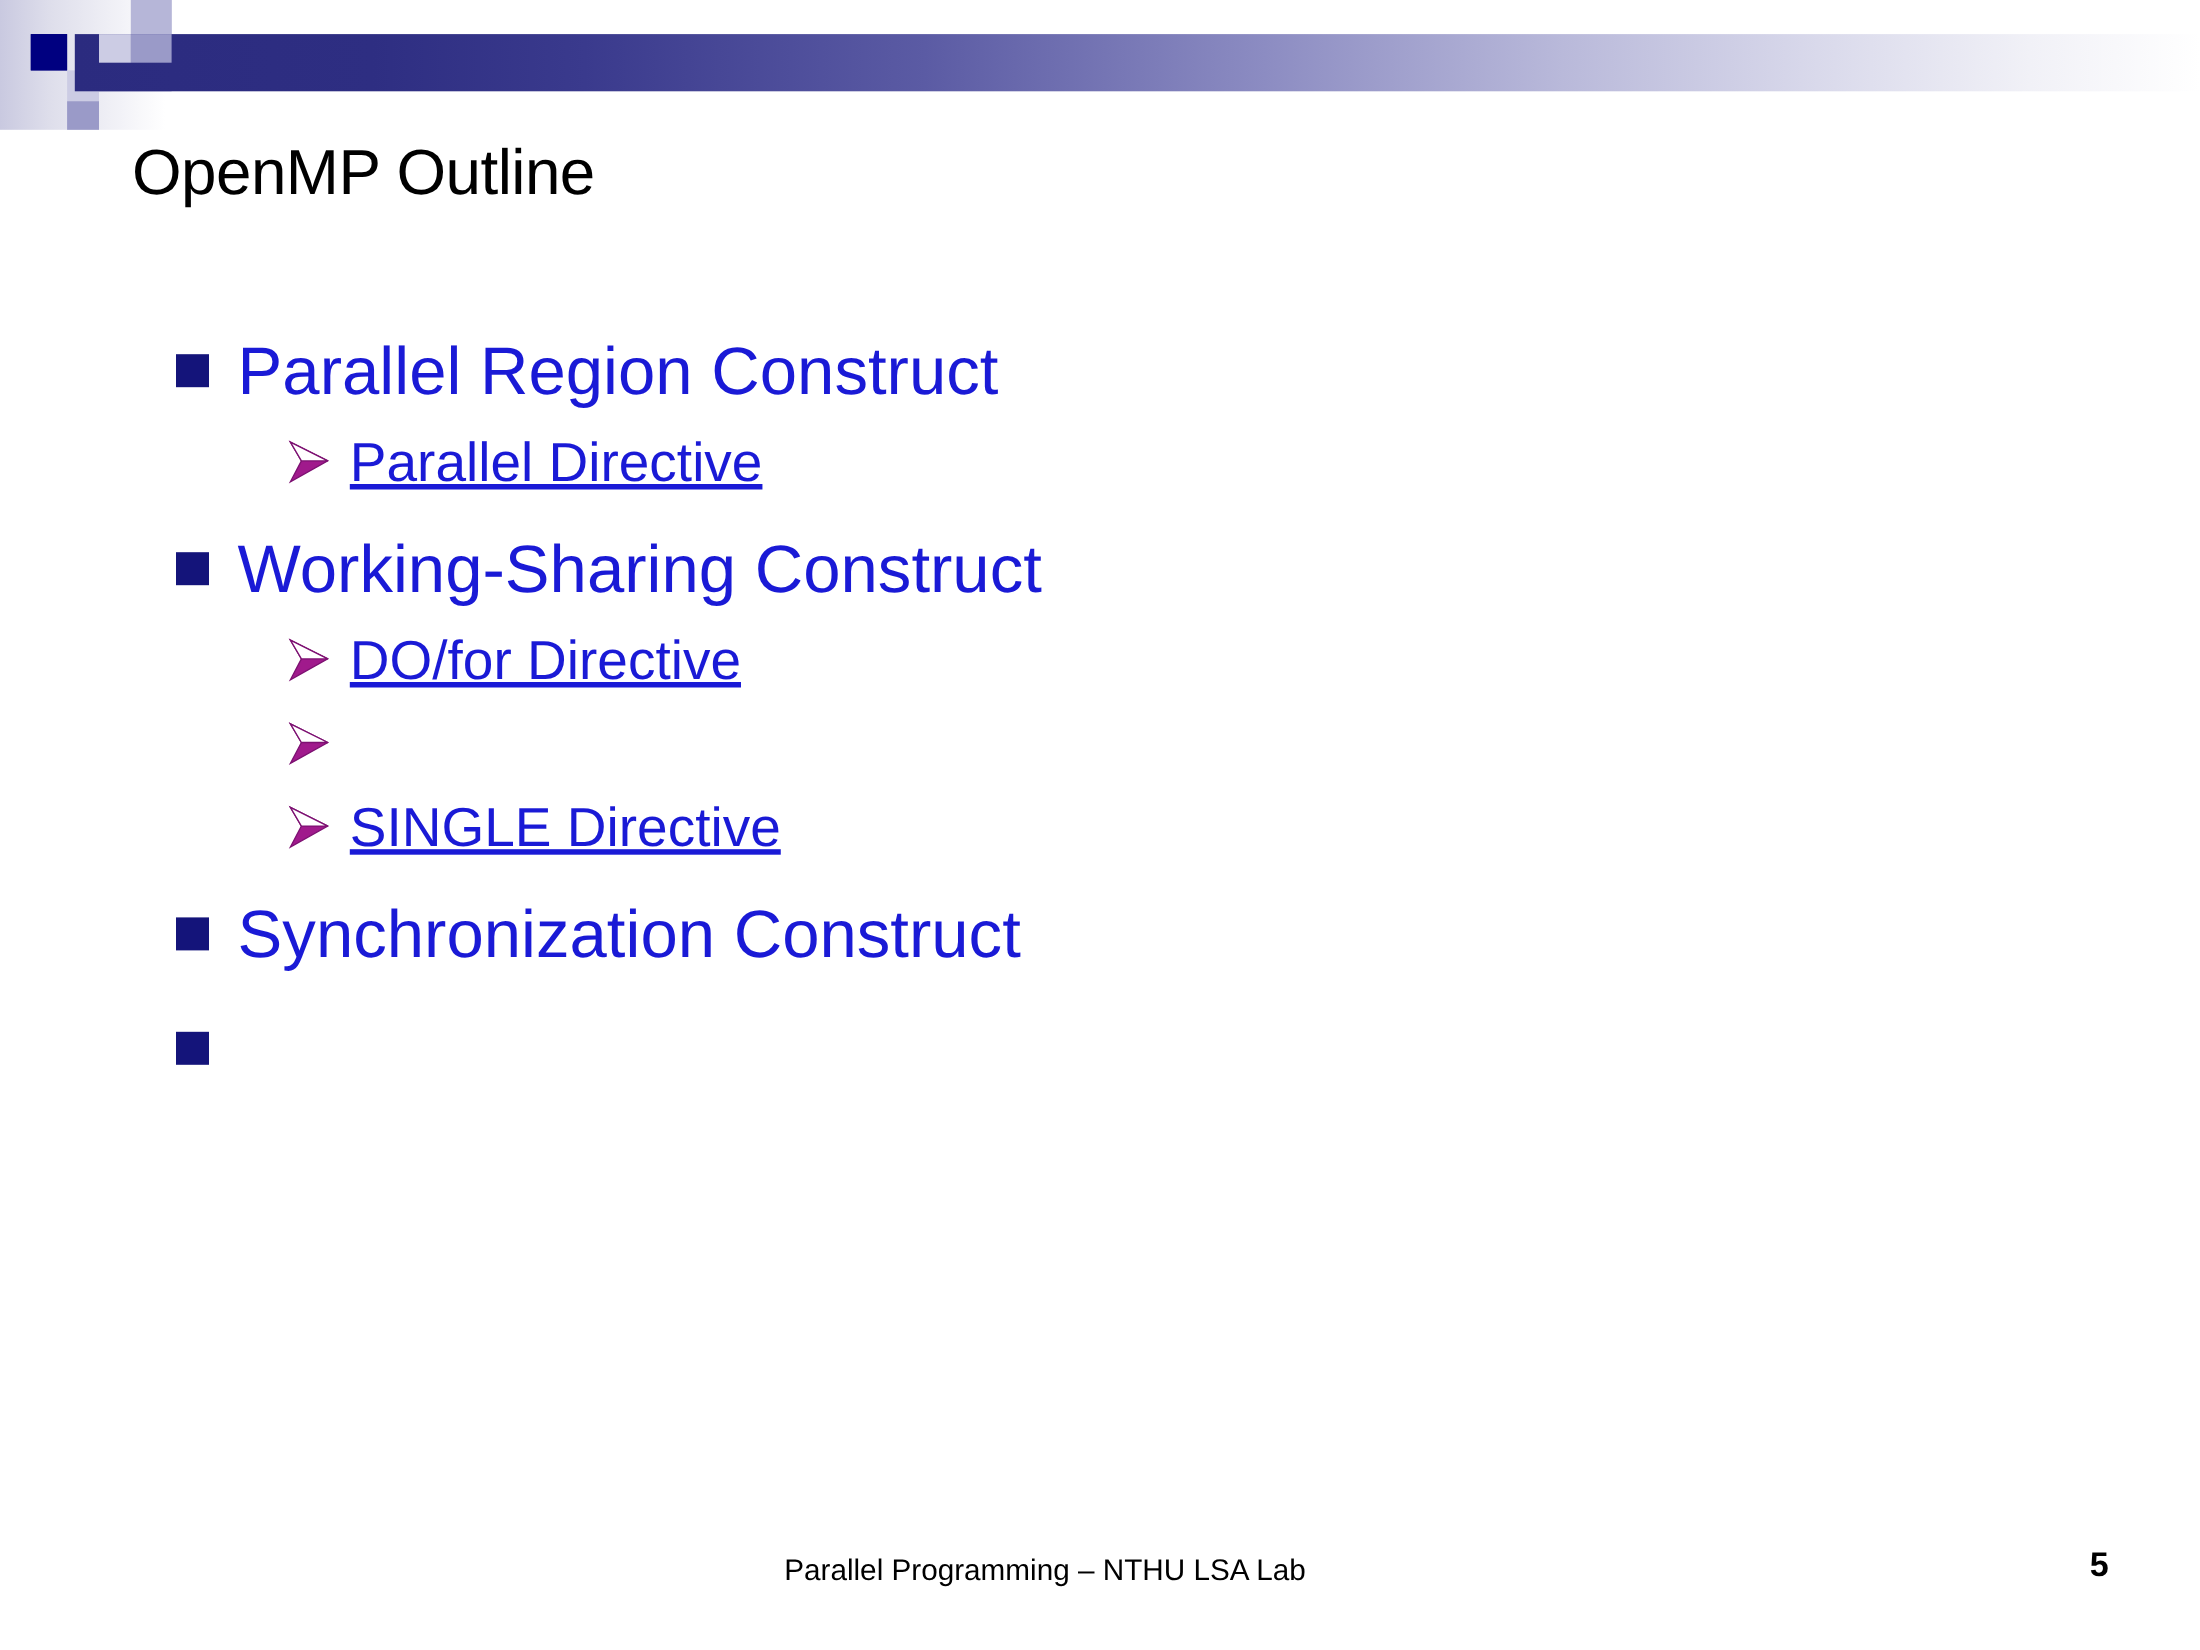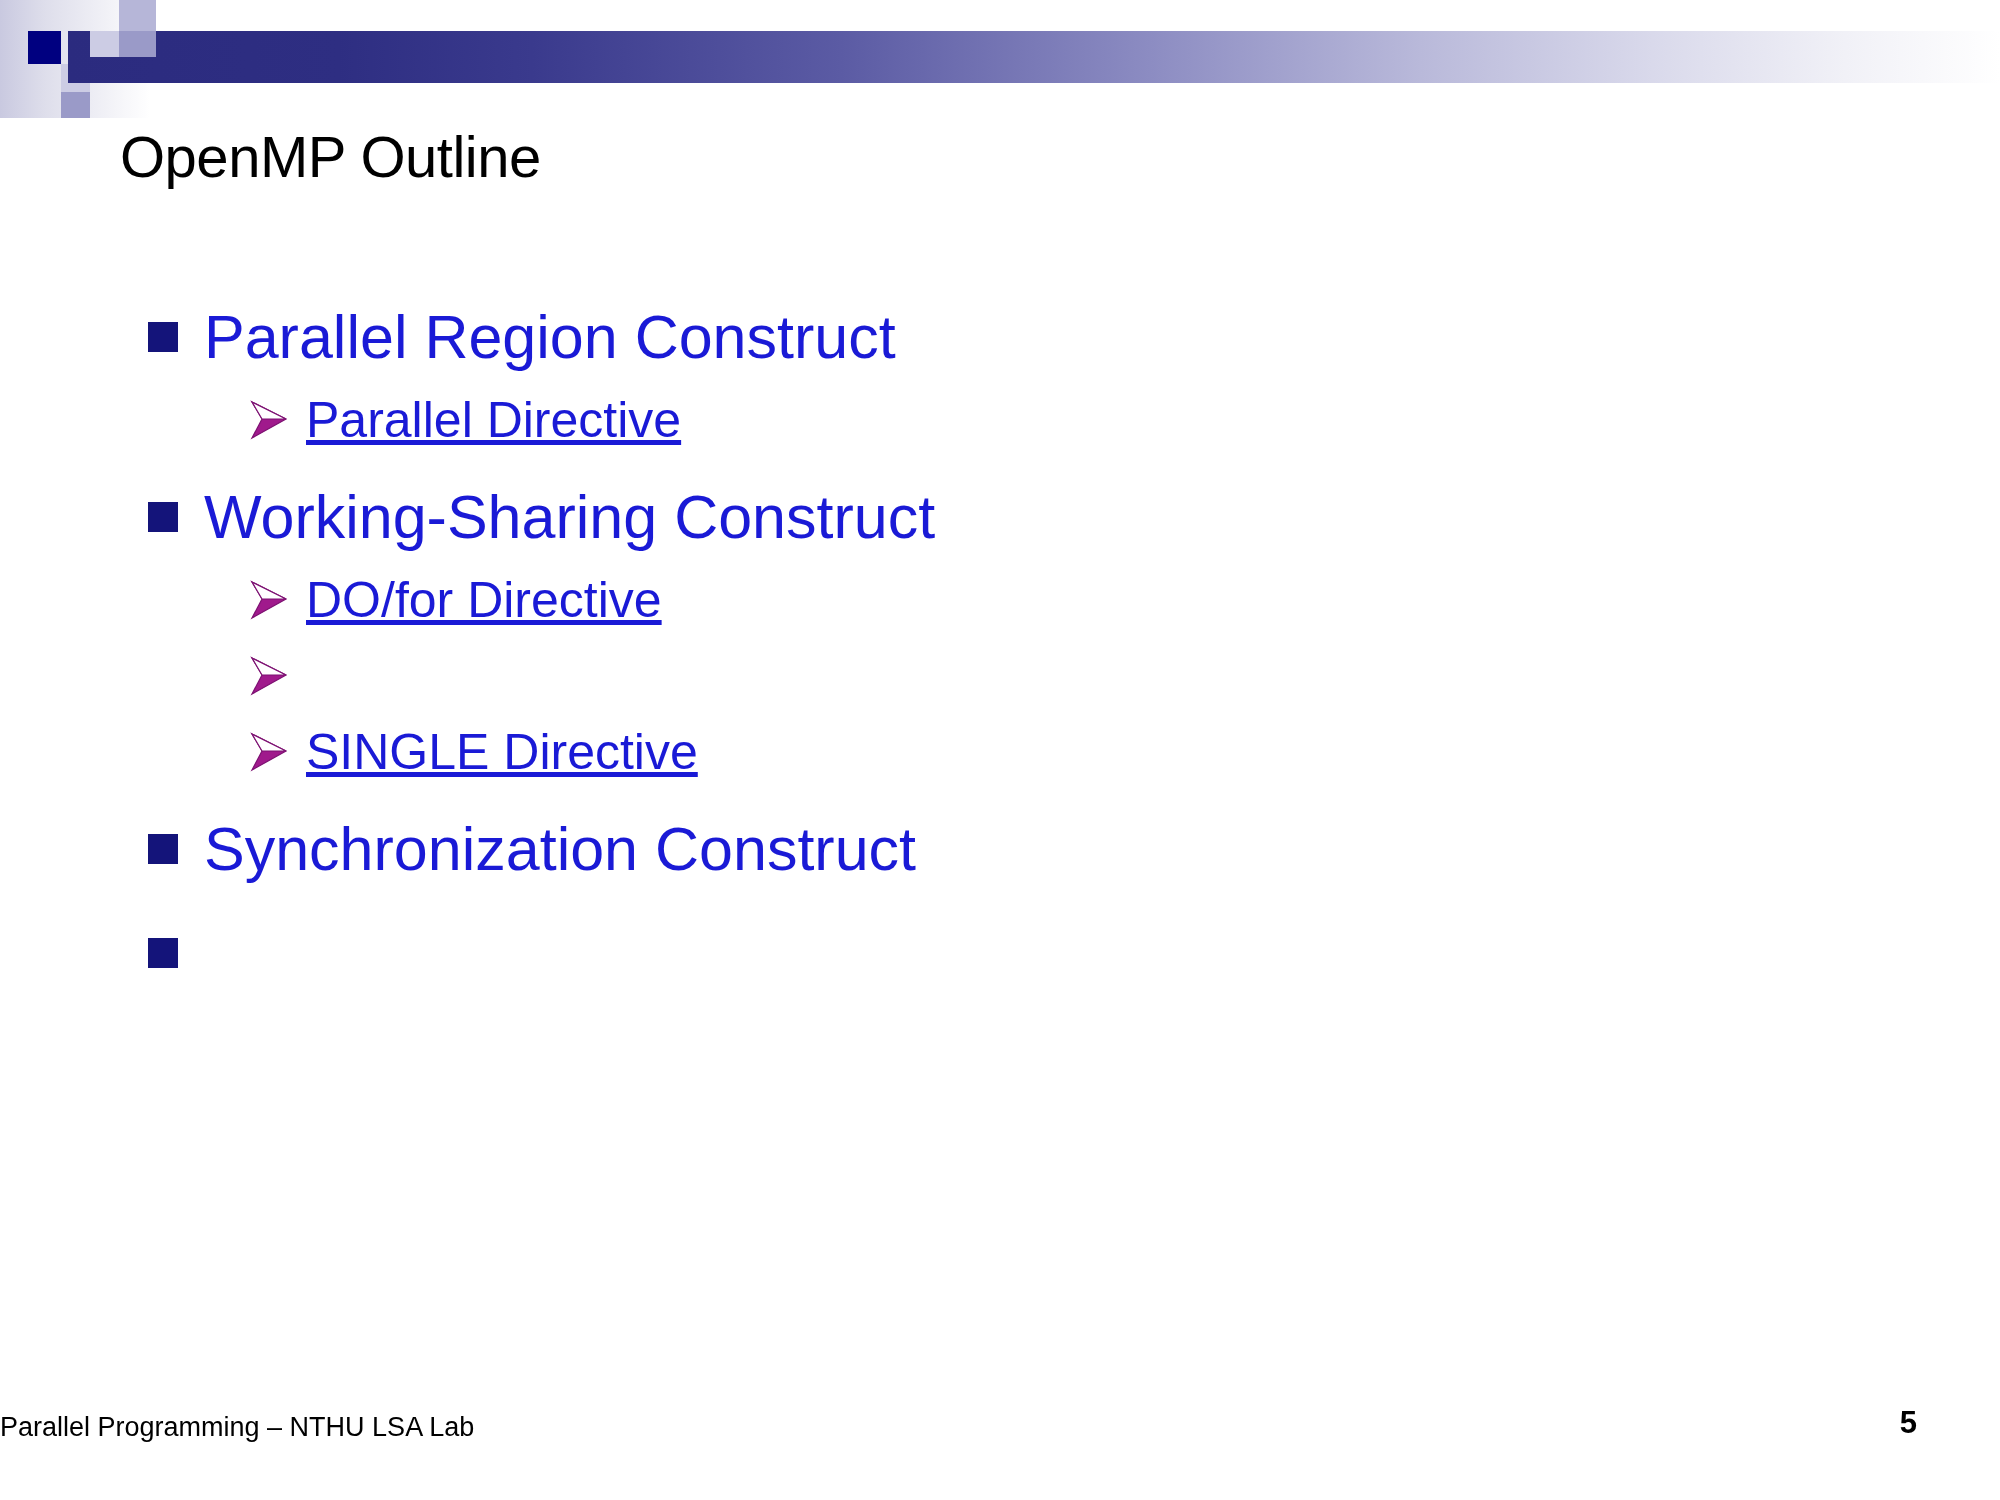--- a/index.html
+++ b/index.html
@@ -66,21 +66,21 @@
     line-height: 1.0;
     font-weight: 400;
     color: #000000;
     letter-spacing: -0.5px;
     white-space: nowrap;
   }
 
   
   #outline {
     position: absolute;
-    left: 0;
+    left: 12px;
     top: 300px;
     width: 1664px;
     padding-left: 22px;
   }
   .bullet-row {
     position: relative;
     display: flex;
     align-items: flex-start;
   }
   
@@ -139,20 +139,21 @@
 
   .gap-sm { height: 10px; }
   .gap-md { height: 26px; }
 
   
   #footer-text {
     position: absolute;
     left: 0;
     top: 1412px;
     width: 1900px;
+    text-align: center;
     font-size: 27px;
     color: #000000;
     font-weight: 400;
   }
   #page-number {
     position: absolute;
     right: 83px;
     top: 1405px;
     font-size: 31px;
     font-weight: 700;

